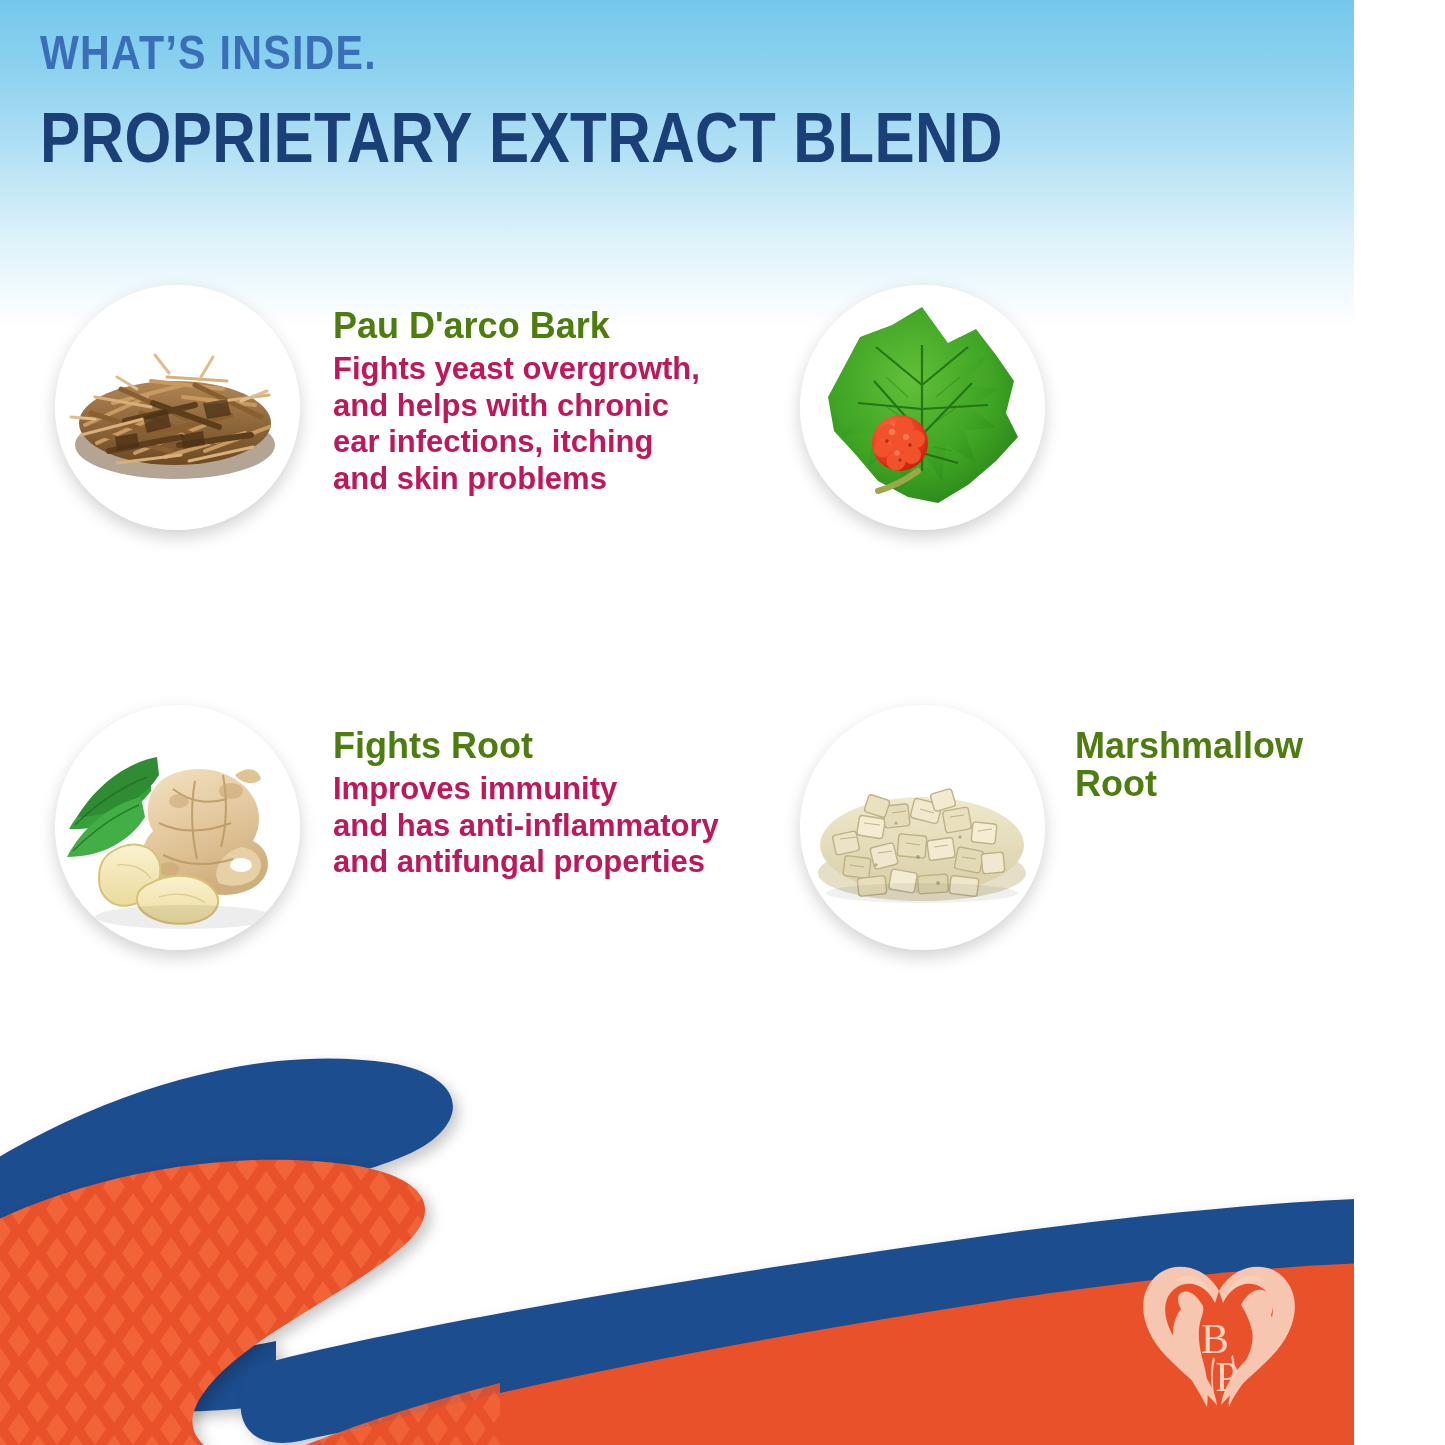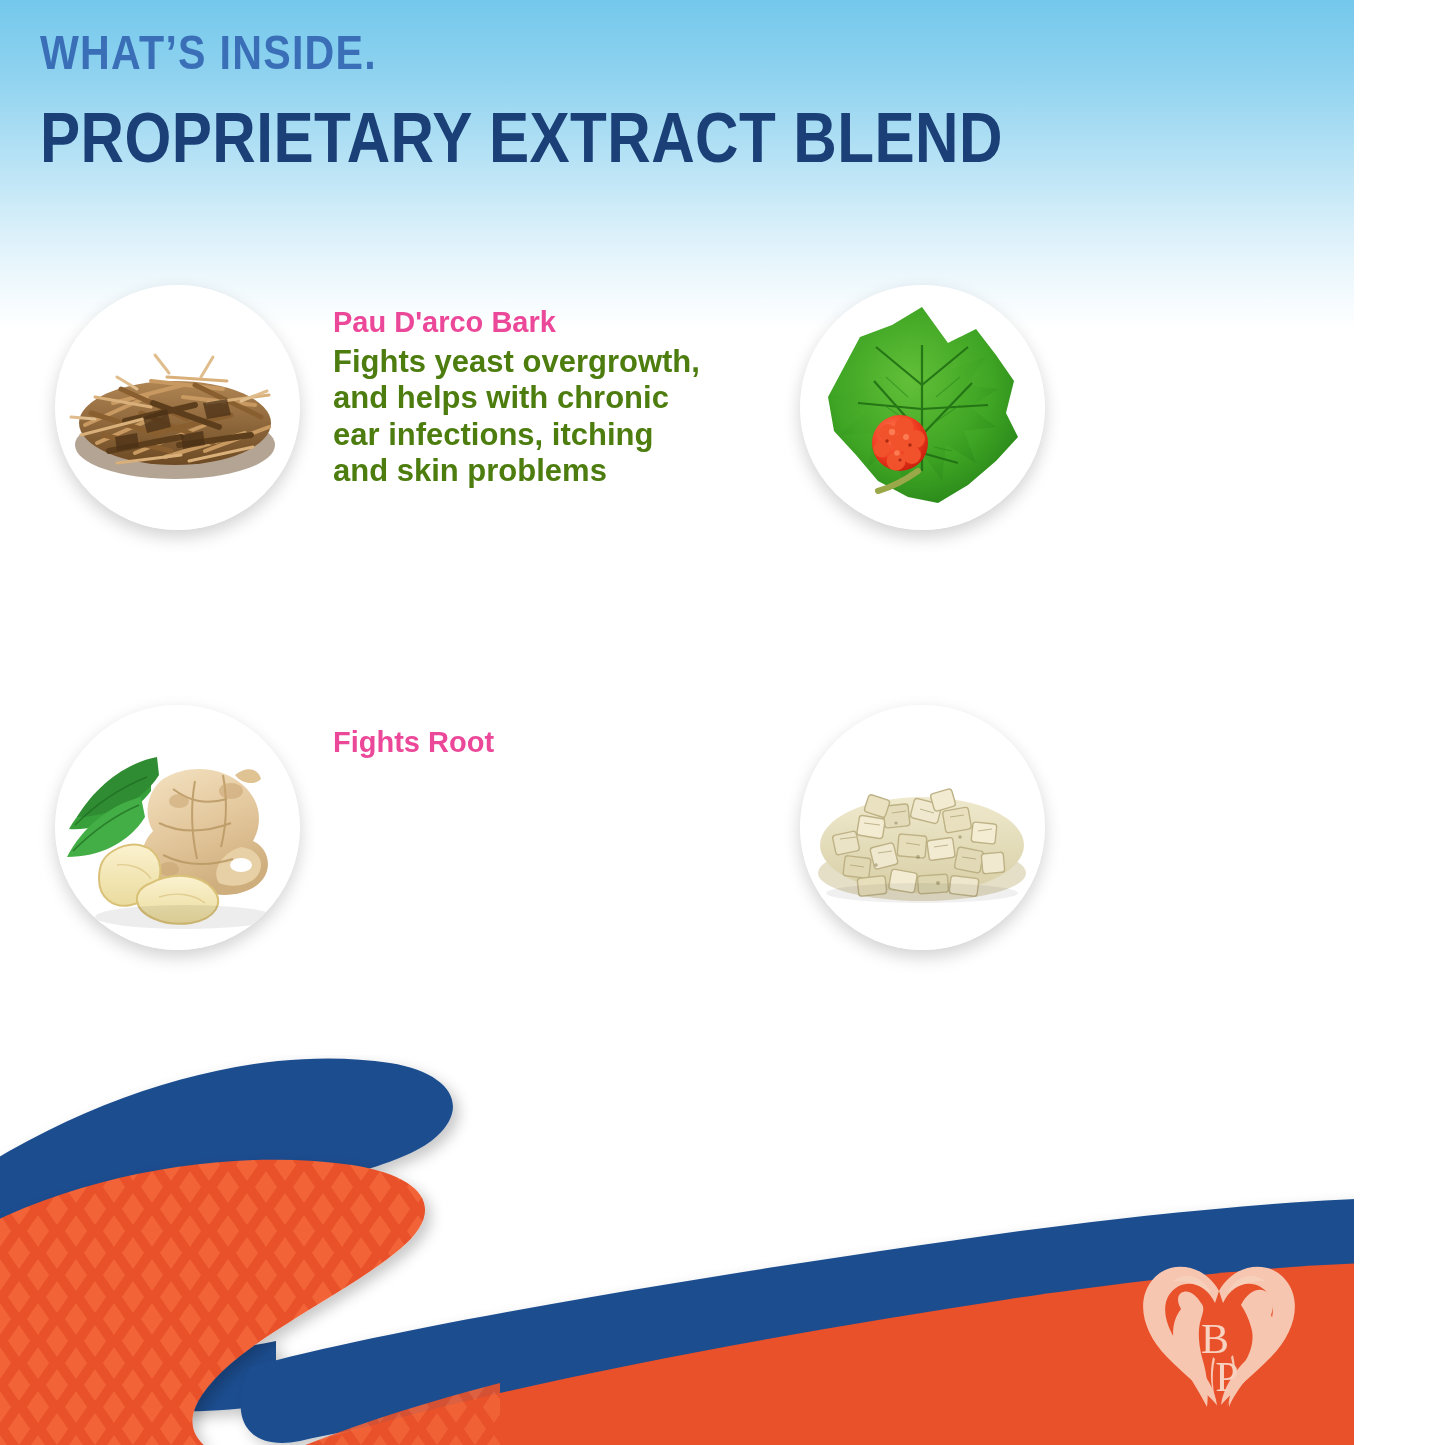--- a/index.html
+++ b/index.html
@@ -62,32 +62,32 @@
     box-shadow:0 7px 17px rgba(0,0,0,0.18);
     overflow:hidden;
   }
   .thumb .scene{position:absolute;left:0;top:0;width:245px;height:245px;}
 
   .txt{padding-left:33px;padding-top:22px;}
   .card.right .txt{padding-left:30px;}
   .ing-name{
     font-family:"Liberation Sans Narrow","Liberation Sans",sans-serif;
     font-weight:bold;
-    font-size:29px;
-    color:#ec4899;
+    font-size:36px;
+    color:#4d7c0f;
     line-height:1.06;
     margin:0 0 6px 0;
     letter-spacing:0px;
     white-space:pre-line;
   }
   .ing-desc{
     font-family:"Liberation Sans Narrow","Liberation Sans",sans-serif;
     font-weight:bold;
     font-size:31px;
-    color:#4d7c0f;
+    color:#be185d;
     line-height:1.18;
     margin:0;
     white-space:pre-line;
   }
 
   
   .swoosh{position:absolute;left:0;bottom:0;width:1445px;height:390px;}
   .swoosh svg{display:block;width:1445px;height:390px;}
 
   
@@ -320,20 +320,23 @@
                   <path d="M62 160 C76 158 90 164 96 174"></path>
                   <path d="M104 192 C122 186 140 190 150 198"></path>
                 </g>
               </g>
               <ellipse cx="130" cy="212" rx="90" ry="12" fill="#000000" opacity="0.07"></ellipse>
             </g>
           </svg>
         </div>
         <div class="txt">
           <h3 class="ing-name">Fights Root</h3>
+          <p class="ing-desc">Improves immunity
+and has anti-inflammatory
+and antifungal properties</p>
         </div>
       </div>
 
       <div class="card right">
         <div class="thumb">
           <svg class="scene" viewBox="0 0 245 245">
             <defs>
               <clipPath id="clipD">
                   <circle cx="122.5" cy="122.5" r="122.5"></circle>
                 </clipPath>
@@ -420,20 +423,22 @@
                   <circle cx="160" cy="132" r="1.8"></circle>
                 <circle cx="76" cy="160" r="1.8"></circle>
                   <circle cx="138" cy="178" r="2"></circle>
                 <circle cx="96" cy="118" r="1.6"></circle>
               </g>
               <ellipse cx="122" cy="188" rx="96" ry="10" fill="#000000" opacity="0.06"></ellipse>
             </g>
           </svg>
         </div>
         <div class="txt">
+          <h3 class="ing-name">Marshmallow
+Root</h3>
         </div>
       </div>
     </div>
   </div>
 
   <div class="swoosh">
     <svg viewBox="0 0 1445 390" preserveAspectRatio="none">
       <defs>
         <pattern id="diamonds" width="38" height="44" patternUnits="userSpaceOnUse">
           <rect width="38" height="44" fill="#e8512a"></rect>

